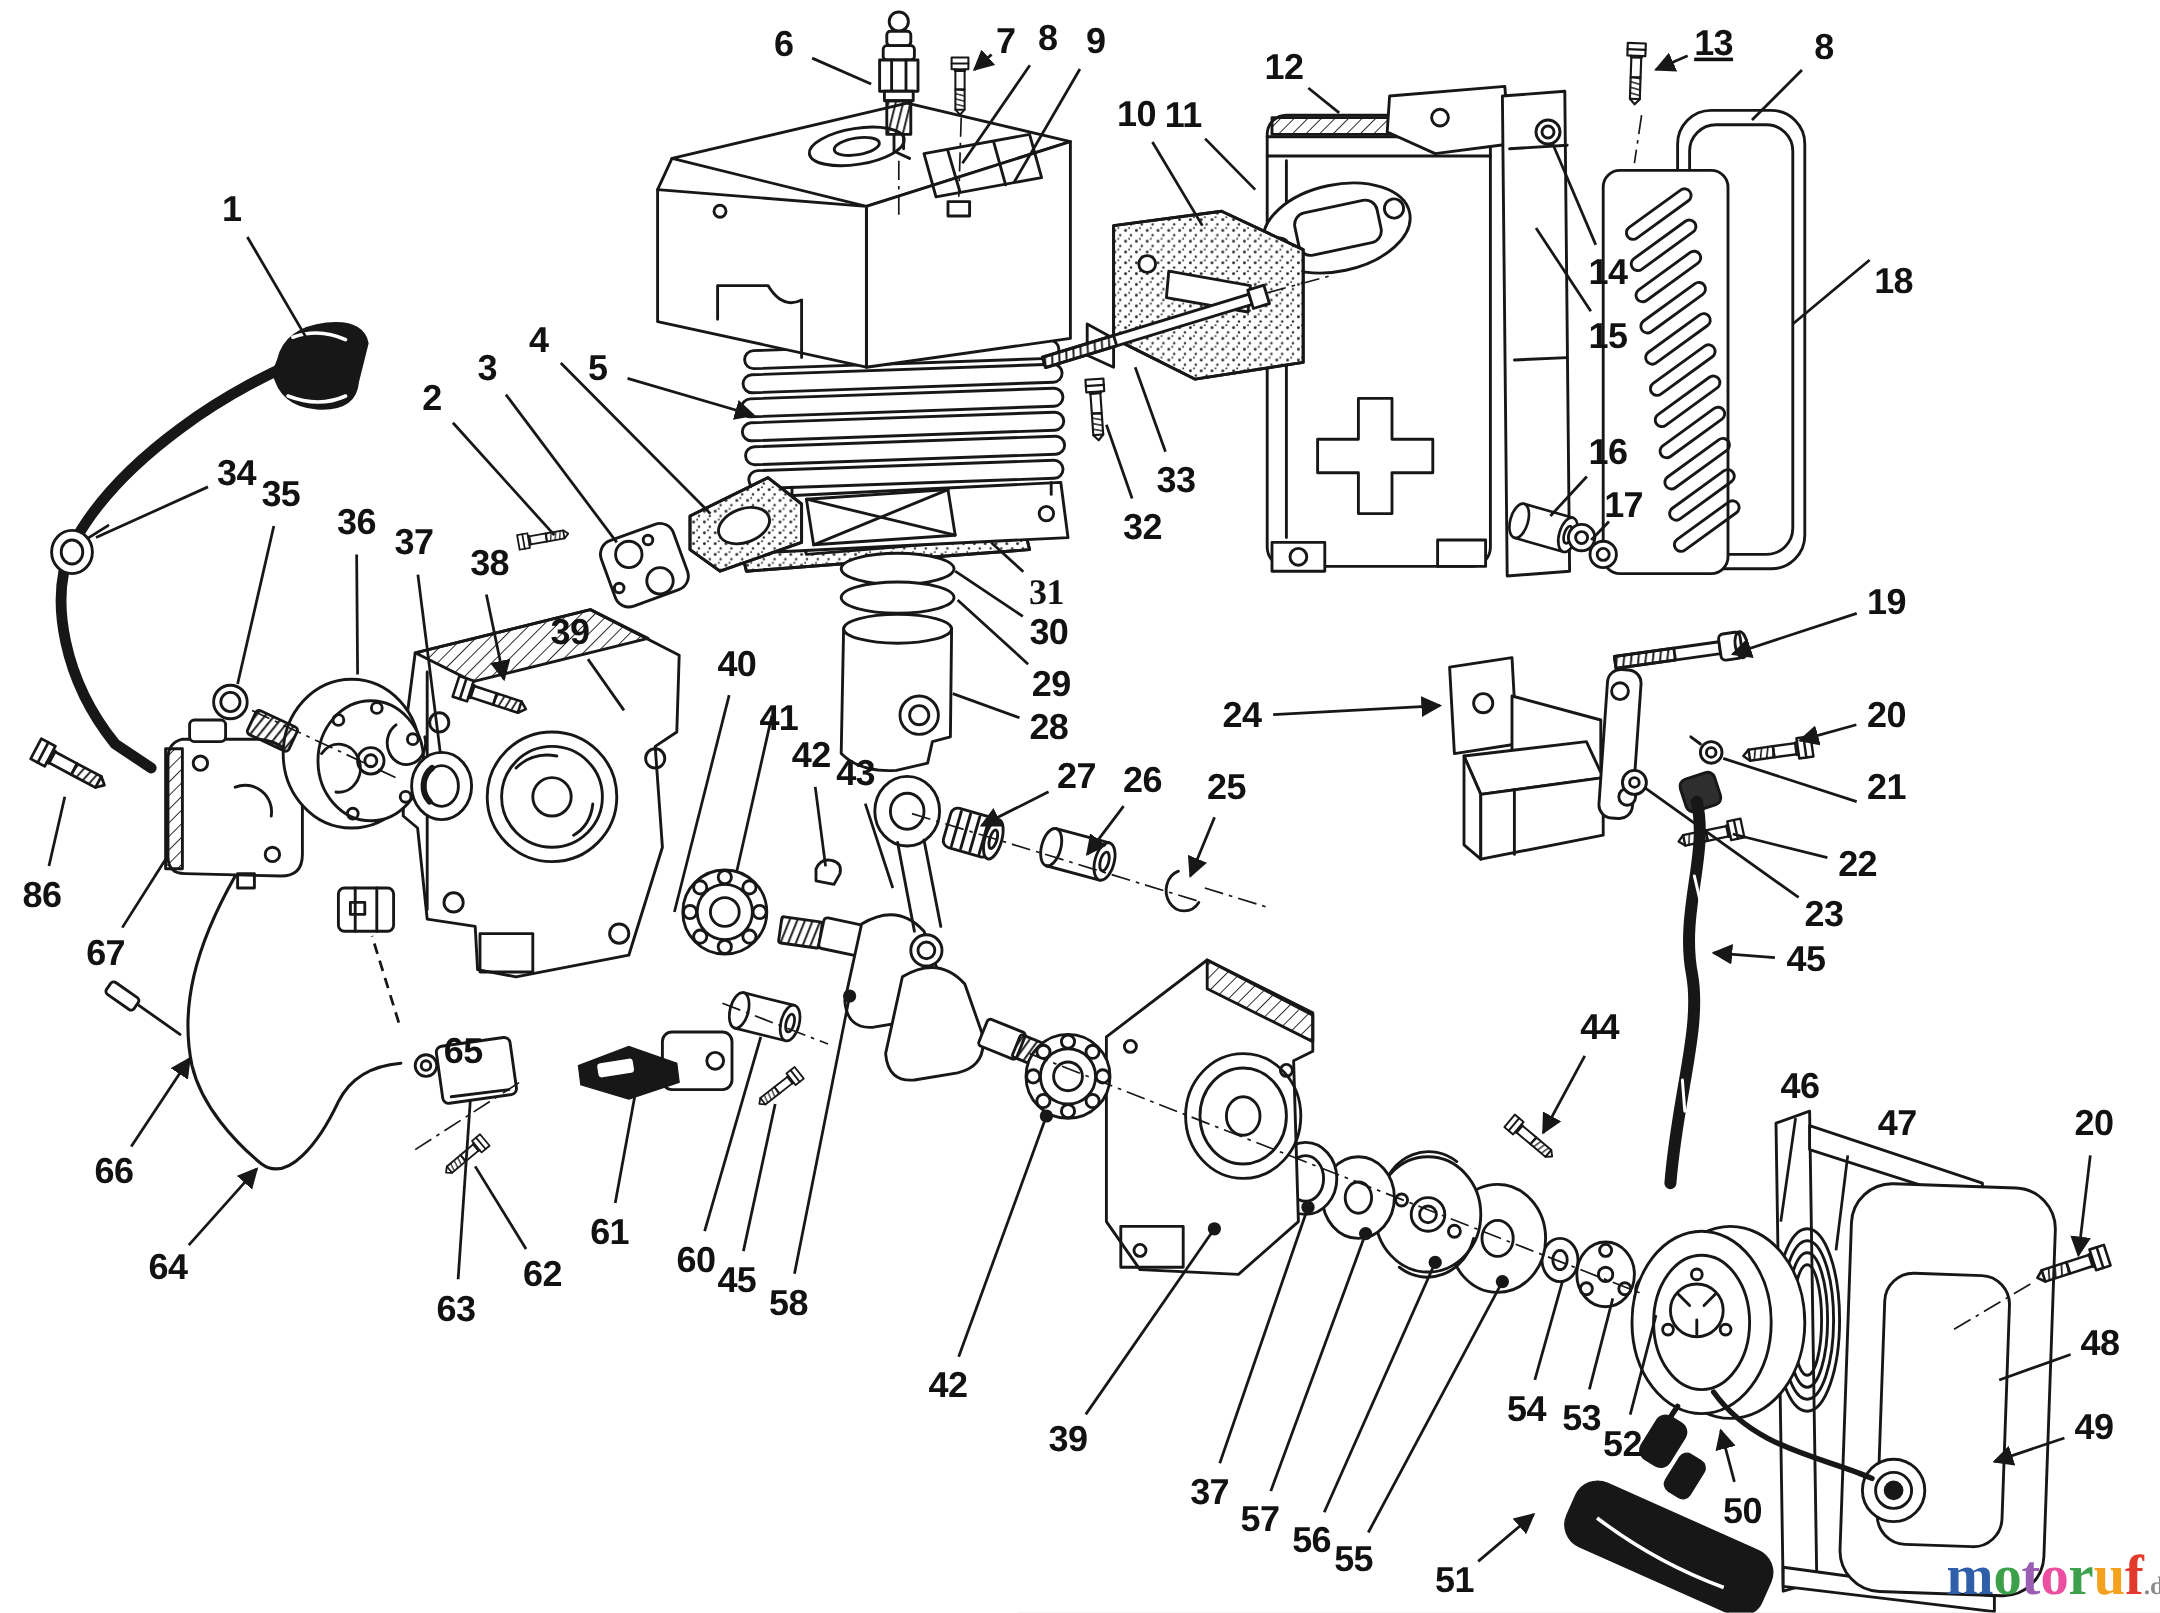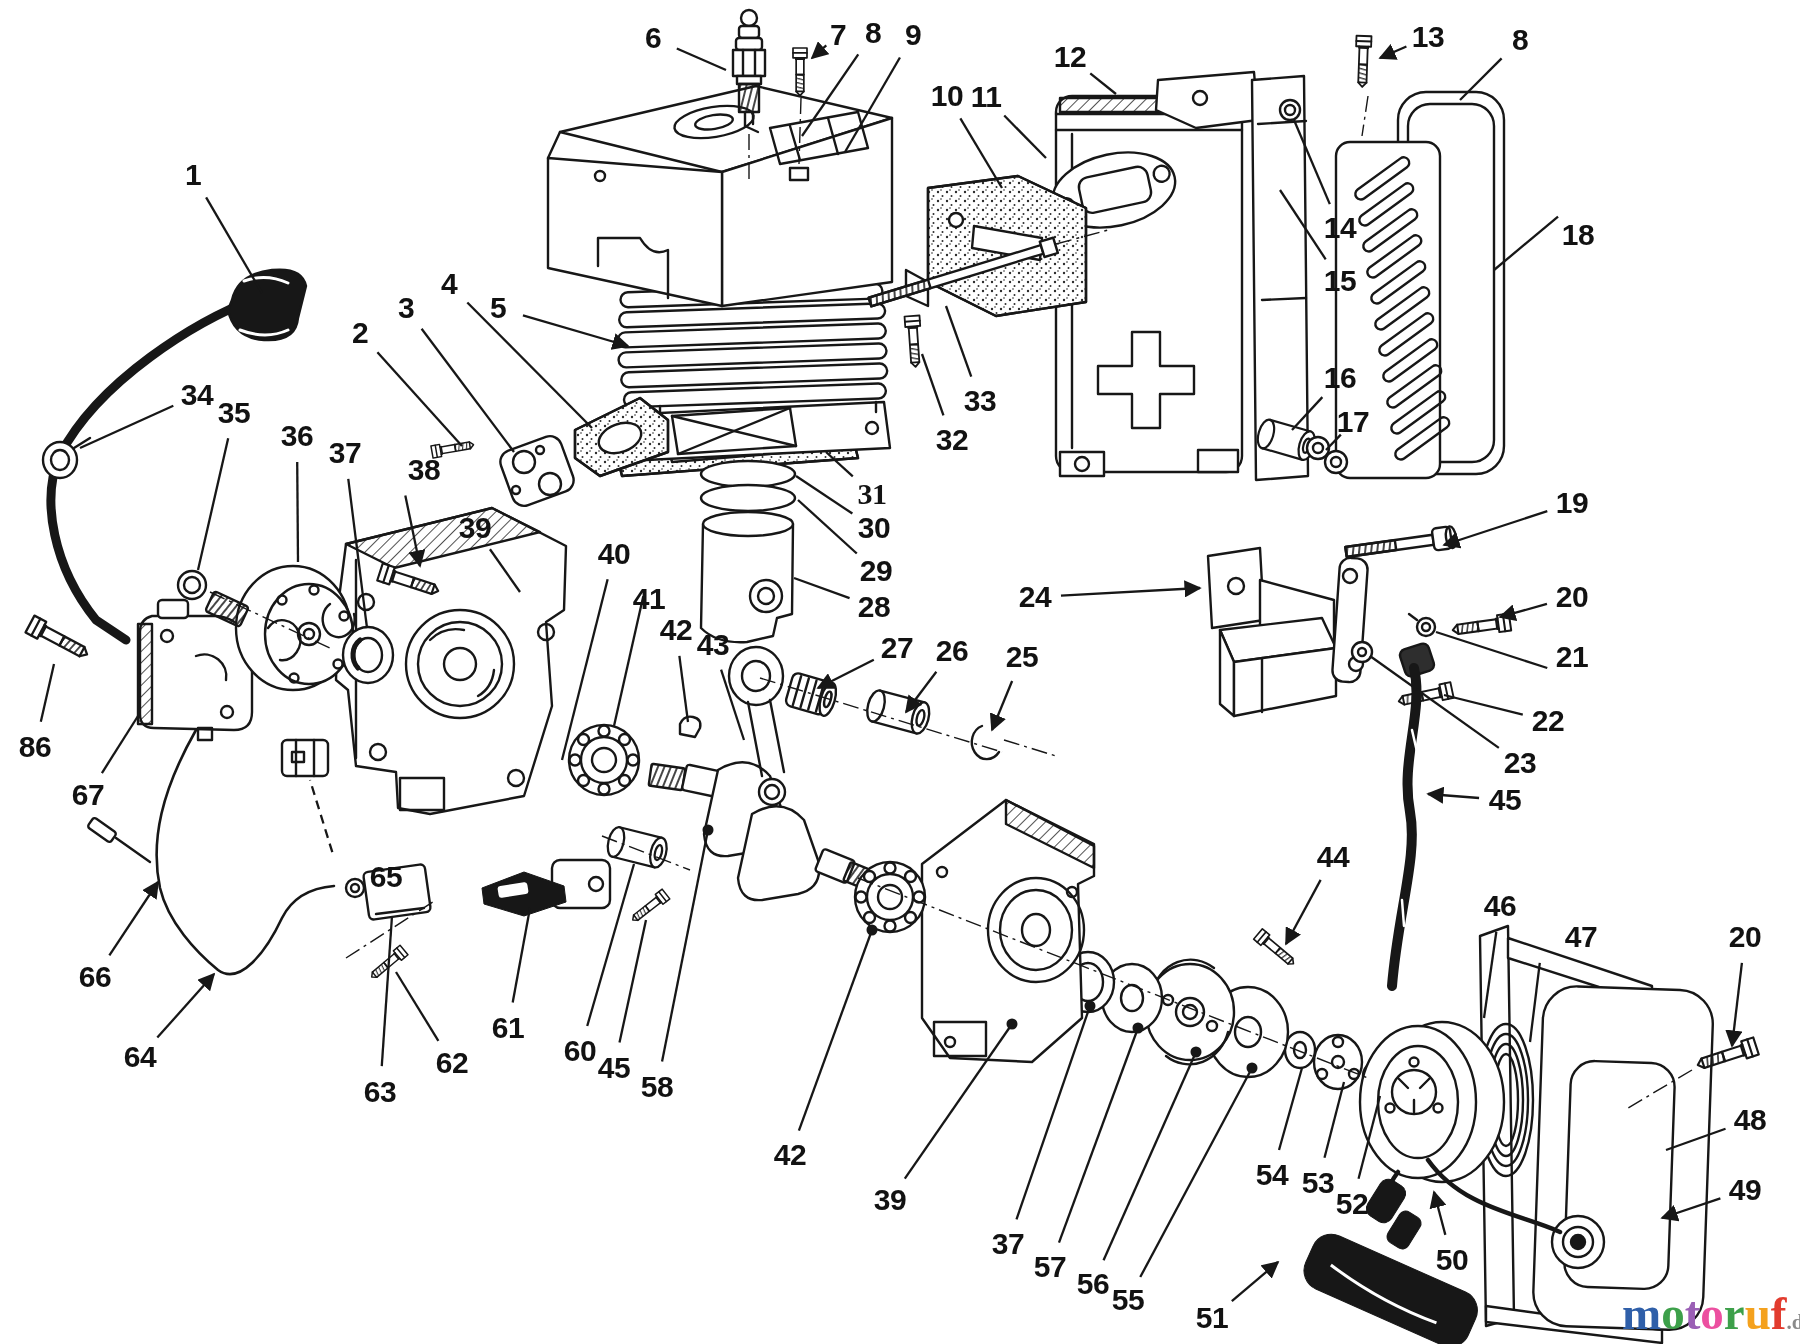--- a/index.html
+++ b/index.html
@@ -566,21 +566,21 @@
       <div class="part-label" style="left: 406px; top: 308px;">3</div>
       <div class="part-label" style="left: 449px; top: 284px;">4</div>
       <div class="part-label" style="left: 498px; top: 308px;">5</div>
       <div class="part-label" style="left: 653px; top: 38px;">6</div>
       <div class="part-label" style="left: 838px; top: 35px;">7</div>
       <div class="part-label" style="left: 873px; top: 33px;">8</div>
       <div class="part-label" style="left: 913px; top: 35px;">9</div>
       <div class="part-label" style="left: 947px; top: 96px;">10</div>
       <div class="part-label" style="left: 986px; top: 97px;">11</div>
       <div class="part-label" style="left: 1070px; top: 57px;">12</div>
-      <div class="part-label" style="left: 1428px; top: 37px;">13</div>
+      <div class="part-label" style="left: 1428px; top: 37px; text-decoration: underline;">13</div>
       <div class="part-label" style="left: 1520px; top: 40px;">8</div>
       <div class="part-label" style="left: 1340px; top: 228px;">14</div>
       <div class="part-label" style="left: 1340px; top: 281px;">15</div>
       <div class="part-label" style="left: 1340px; top: 378px;">16</div>
       <div class="part-label" style="left: 1353px; top: 422px;">17</div>
       <div class="part-label" style="left: 1578px; top: 200px; margin-top: 35px;">18</div>
       <div class="part-label" style="left: 1572px; top: 503px;">19</div>
       <div class="part-label" style="left: 1572px; top: 597px;">20</div>
       <div class="part-label" style="left: 1572px; top: 657px;">21</div>
       <div class="part-label" style="left: 1548px; top: 721px;">22</div>
@@ -592,21 +592,21 @@
       <div class="part-label" style="left: 874px; top: 607px;">28</div>
       <div class="part-label" style="left: 876px; top: 571px;">29</div>
       <div class="part-label" style="left: 874px; top: 528px;">30</div>
       <div class="part-label" style="left: 872px; top: 494px; font-family: Liberation Serif, serif;">31</div>
       <div class="part-label" style="left: 952px; top: 440px;">32</div>
       <div class="part-label" style="left: 980px; top: 401px;">33</div>
       <div class="part-label" style="left: 197px; top: 395px;">34</div>
       <div class="part-label" style="left: 234px; top: 413px;">35</div>
       <div class="part-label" style="left: 297px; top: 436px;">36</div>
       <div class="part-label" style="left: 345px; top: 453px;">37</div>
-      <div class="part-label" style="left: 424px; top: 470px;">38</div>
+      <div class="part-label" style="left: 408px; top: 470px;">38</div>
       <div class="part-label" style="left: 475px; top: 528px;">39</div>
       <div class="part-label" style="left: 614px; top: 554px;">40</div>
       <div class="part-label" style="left: 649px; top: 599px; text-align: center;">41</div>
       <div class="part-label" style="left: 676px; top: 630px;">42</div>
       <div class="part-label" style="left: 713px; top: 645px;">43</div>
       <div class="part-label" style="left: 1333px; top: 857px;">44</div>
       <div class="part-label" style="left: 1505px; top: 800px;">45</div>
       <div class="part-label" style="left: 1500px; top: 906px;">46</div>
       <div class="part-label" style="left: 1581px; top: 937px;">47</div>
       <div class="part-label" style="left: 1745px; top: 937px;">20</div>

